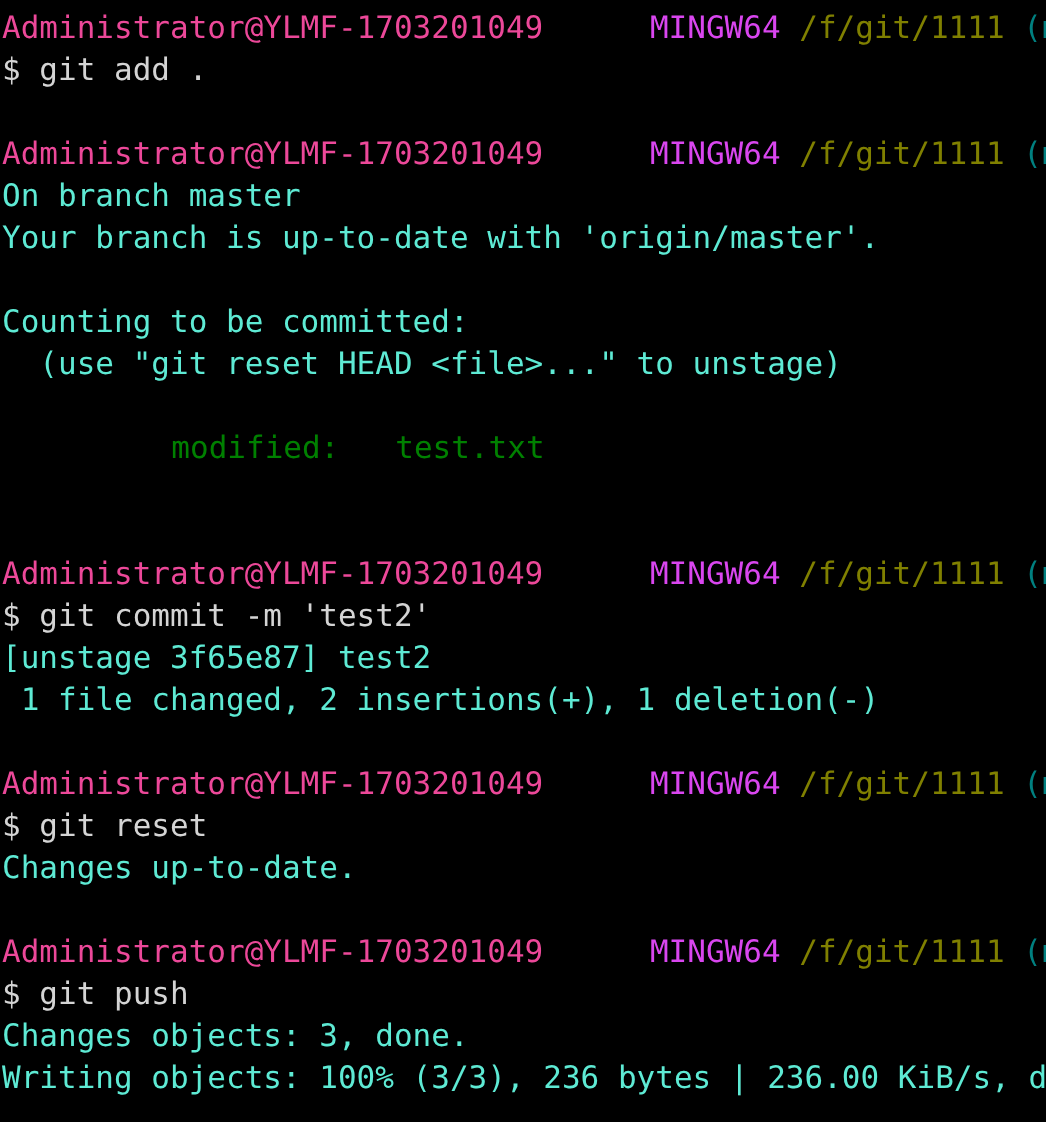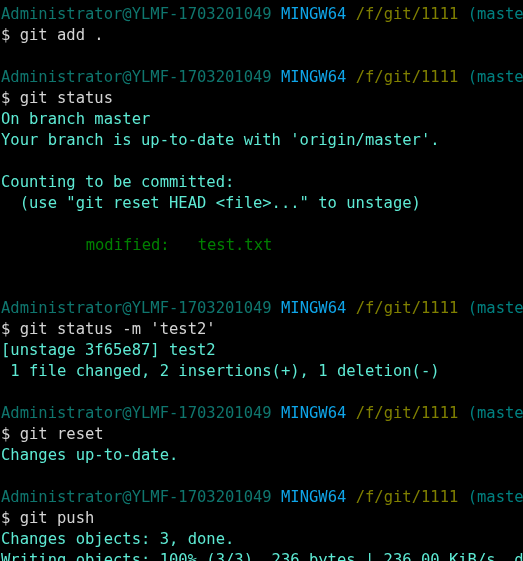--- a/index.html
+++ b/index.html
@@ -32,49 +32,48 @@
     font-size: 15.5px;
     letter-spacing: 0px;
     white-space: pre;
     color: #c0c0c0;
     font-family: "DejaVu Sans Mono", "Liberation Mono", monospace;
   }
   .line.blank {
     height: 21px;
   }
   .seg { white-space: pre; }
-  .c-user   { color: #0f766e; }
-  .c-host   { color: #0ea5e9; }
+  .c-user   { color: #ec4899; }
+  .c-host   { color: #d946ef; margin-left: 44px; }
   .c-path   { color: #808000; }
   .c-branch { color: #008080; }
   .c-out    { color: #5eead4; }
   .c-green  { color: #008000; padding-left: 10px; }
   .c-white  { color: #d4d4d4; }
 </style>
 </head>
 <body>
 
 <div id="terminal">
   <div class="screen" id="screen">
       <div class="line"><span class="seg c-user">Administrator@YLMF-1703201049</span><span class="seg"> </span><span class="seg c-host">MINGW64</span><span class="seg"> </span><span class="seg c-path">/f/git/1111</span><span class="seg"> </span><span class="seg c-branch">(master)</span></div>
       <div class="line"><span class="seg c-white">$ </span><span class="seg c-white">git add .</span></div>
       <div class="line blank">&nbsp;</div>
       <div class="line"><span class="seg c-user">Administrator@YLMF-1703201049</span><span class="seg"> </span><span class="seg c-host">MINGW64</span><span class="seg"> </span><span class="seg c-path">/f/git/1111</span><span class="seg"> </span><span class="seg c-branch">(master)</span></div>
-      <div class="line"><span class="seg c-white">$ </span><span class="seg c-white">git status</span></div>
       <div class="line"><span class="seg c-out">On branch master</span></div>
       <div class="line"><span class="seg c-out">Your branch is up-to-date with 'origin/master'.</span></div>
       <div class="line blank">&nbsp;</div>
       <div class="line"><span class="seg c-out">Counting to be committed:</span></div>
       <div class="line"><span class="seg c-out">  (use "git reset HEAD &lt;file&gt;..." to unstage)</span></div>
       <div class="line blank">&nbsp;</div>
       <div class="line"><span class="seg c-green">        modified:   test.txt</span></div>
       <div class="line blank">&nbsp;</div>
       <div class="line blank">&nbsp;</div>
       <div class="line"><span class="seg c-user">Administrator@YLMF-1703201049</span><span class="seg"> </span><span class="seg c-host">MINGW64</span><span class="seg"> </span><span class="seg c-path">/f/git/1111</span><span class="seg"> </span><span class="seg c-branch">(master)</span></div>
-      <div class="line"><span class="seg c-white">$ </span><span class="seg c-white">git status -m 'test2'</span></div>
+      <div class="line"><span class="seg c-white">$ </span><span class="seg c-white">git commit -m 'test2'</span></div>
       <div class="line"><span class="seg c-out">[unstage 3f65e87] test2</span></div>
       <div class="line"><span class="seg c-out"> 1 file changed, 2 insertions(+), 1 deletion(-)</span></div>
       <div class="line blank">&nbsp;</div>
       <div class="line"><span class="seg c-user">Administrator@YLMF-1703201049</span><span class="seg"> </span><span class="seg c-host">MINGW64</span><span class="seg"> </span><span class="seg c-path">/f/git/1111</span><span class="seg"> </span><span class="seg c-branch">(master)</span></div>
       <div class="line"><span class="seg c-white">$ </span><span class="seg c-white">git reset</span></div>
       <div class="line"><span class="seg c-out">Changes up-to-date.</span></div>
       <div class="line blank">&nbsp;</div>
       <div class="line"><span class="seg c-user">Administrator@YLMF-1703201049</span><span class="seg"> </span><span class="seg c-host">MINGW64</span><span class="seg"> </span><span class="seg c-path">/f/git/1111</span><span class="seg"> </span><span class="seg c-branch">(master)</span></div>
       <div class="line"><span class="seg c-white">$ </span><span class="seg c-white">git push</span></div>
       <div class="line"><span class="seg c-out">Changes objects: 3, done.</span></div>

